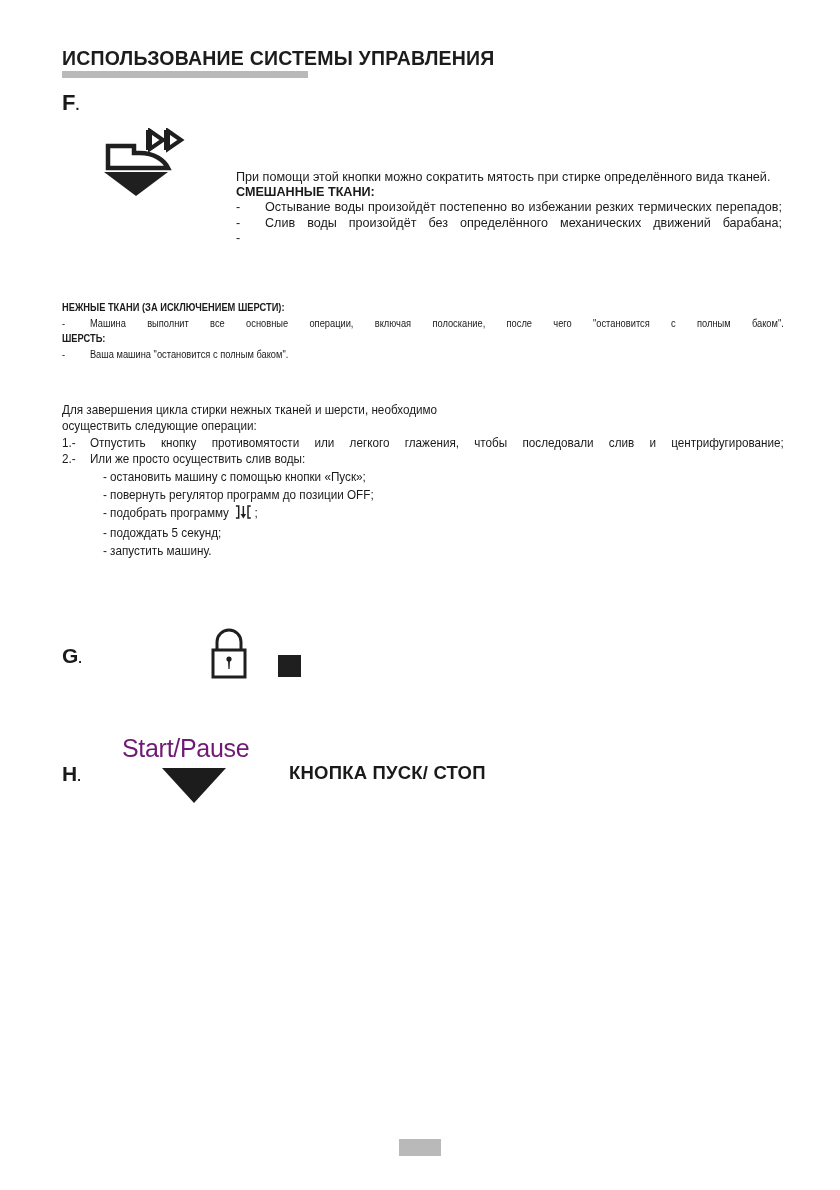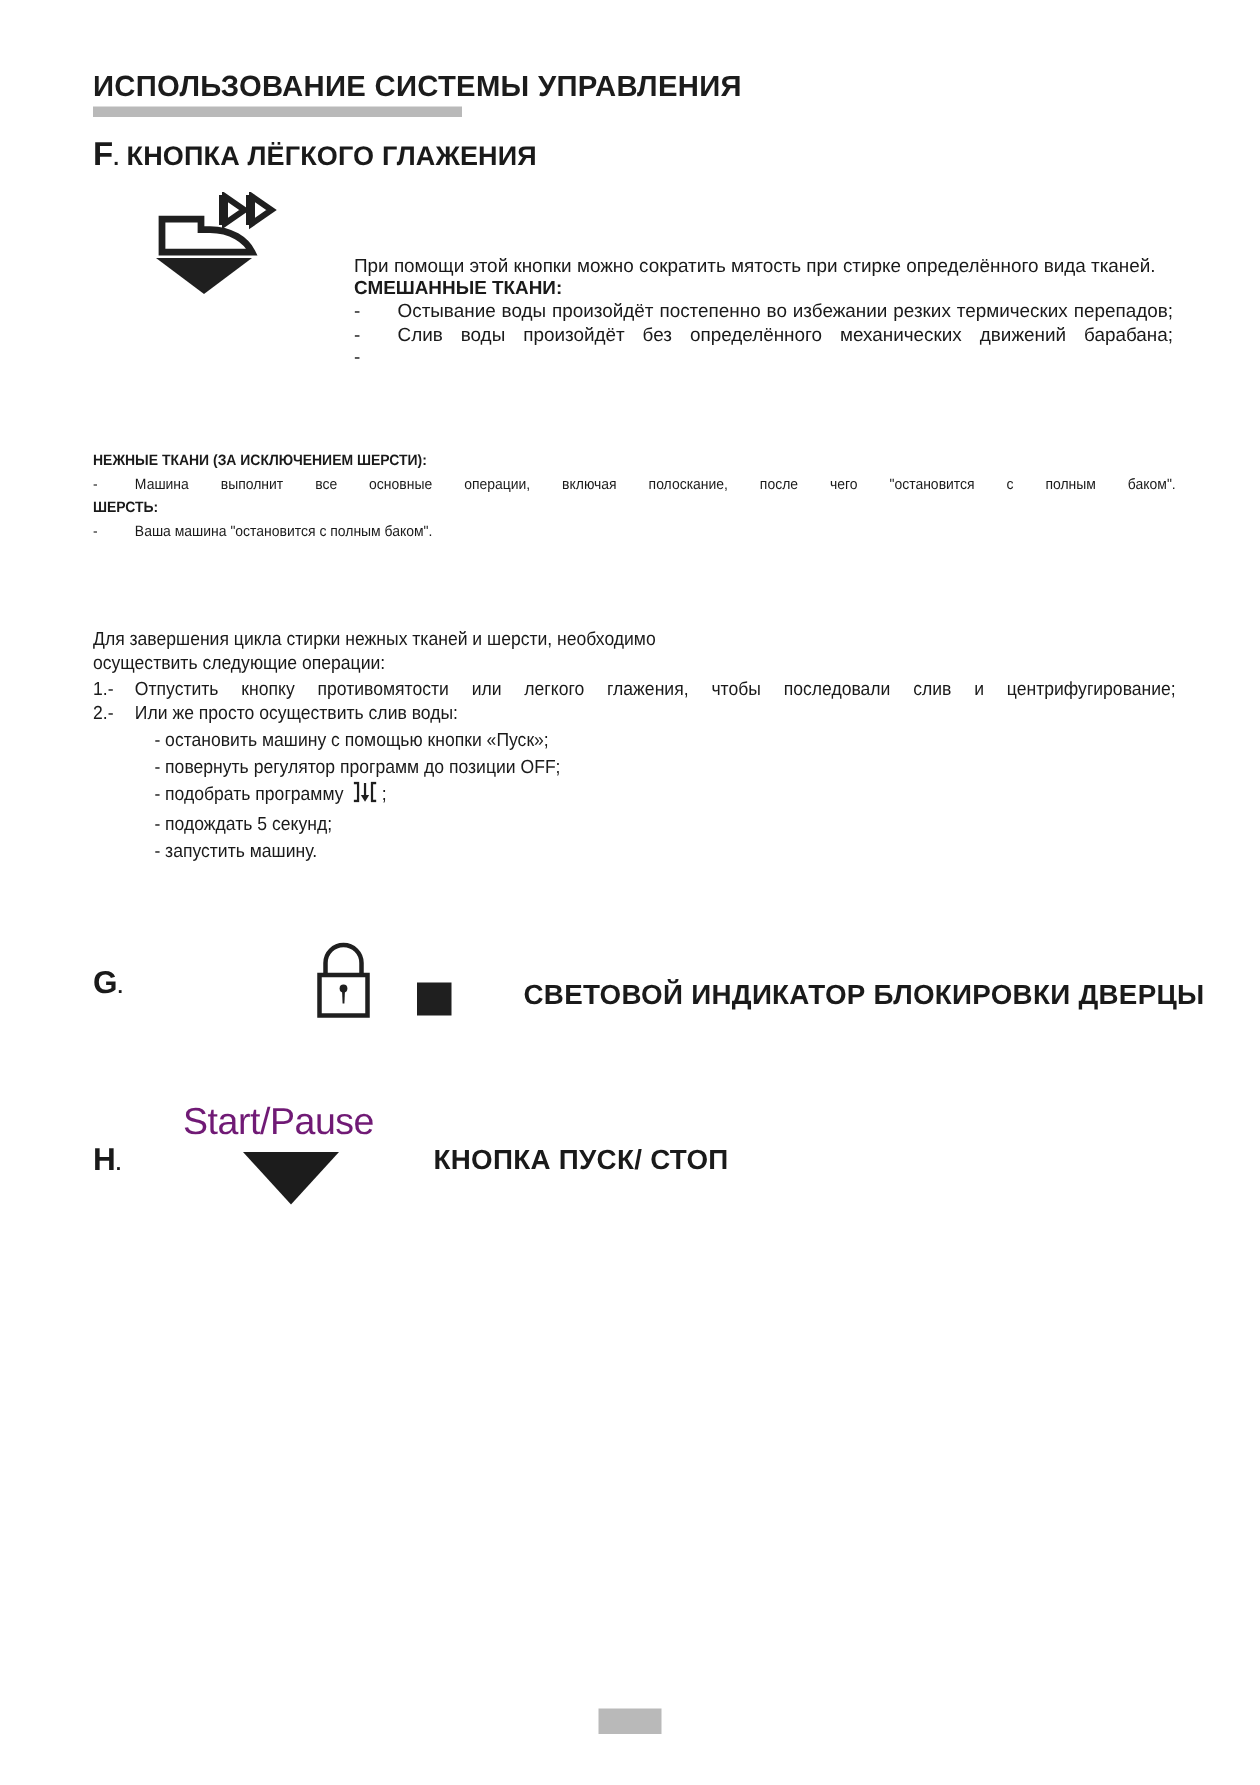--- a/index.html
+++ b/index.html
@@ -136,21 +136,21 @@
     text-align: justify;
   }
   .dash-item-narrow > .dash-mark {
     position: absolute;
     left: 0;
     top: 0;
   }
 
   .block-finish {
     left: 62px;
-    top: 418px;
+    top: 402px;
     width: 722px;
     font-size: 12.6px;
     line-height: 16.4px;
   }
   .num-item {
     position: relative;
     padding-left: 30px;
     text-align: justify;
   }
   .num-item > .num-mark {
@@ -281,21 +281,20 @@
 <div class="page">
 
   <div class="doc-header">
     <div class="doc-header-title">ИСПОЛЬЗОВАНИЕ СИСТЕМЫ УПРАВЛЕНИЯ</div>
     <div class="doc-header-rule"></div>
   </div>
 
   <div class="section-f-heading">
     <span class="section-letter-big">F</span>
       <span class="section-letter-dot">.</span>
-    <span class="section-f-title">КНОПКА ЛЁГКОГО ГЛАЖЕНИЯ</span>
   </div>
 
   <div class="iron-icon">
     <svg width="88" height="68" viewBox="0 0 88 68" xmlns="http://www.w3.org/2000/svg">
 
       <path d="M4 18 L30 18 L30 25 L36 25 C50 25 60 32 64 40 L4 40 Z" fill="none" stroke="#1f1f1f" stroke-width="4.5" stroke-linejoin="miter"></path>
 
       <path d="M0 44 L64 44 L32 68 Z" fill="#1f1f1f"></path>
 
       <path d="M44 2 L44 22 M46 3 L59 12 L46 21 Z" fill="none" stroke="#1f1f1f" stroke-width="4" stroke-linejoin="miter"></path>
@@ -382,21 +381,20 @@
 
         <rect x="5" y="22" width="32" height="27" fill="none" stroke="#1f1f1f" stroke-width="3"></rect>
 
         <circle cx="21" cy="31" r="2.6" fill="#1f1f1f"></circle>
         <path d="M20 32 L22 32 L21.6 41 L20.4 41 Z" fill="#1f1f1f"></path>
       </svg>
     </div>
 
     <div class="indicator-square"></div>
 
-    <div class="g-label">СВЕТОВОЙ ИНДИКАТОР БЛОКИРОВКИ ДВЕРЦЫ</div>
   </div>
 
   <div class="section-h">
     <div class="h-letter-wrap">
       <span class="sec-letter">H</span>
         <span class="sec-letter-period">.</span>
     </div>
 
     <div class="start-pause-text">Start/Pause</div>
     <div class="start-triangle"></div>

